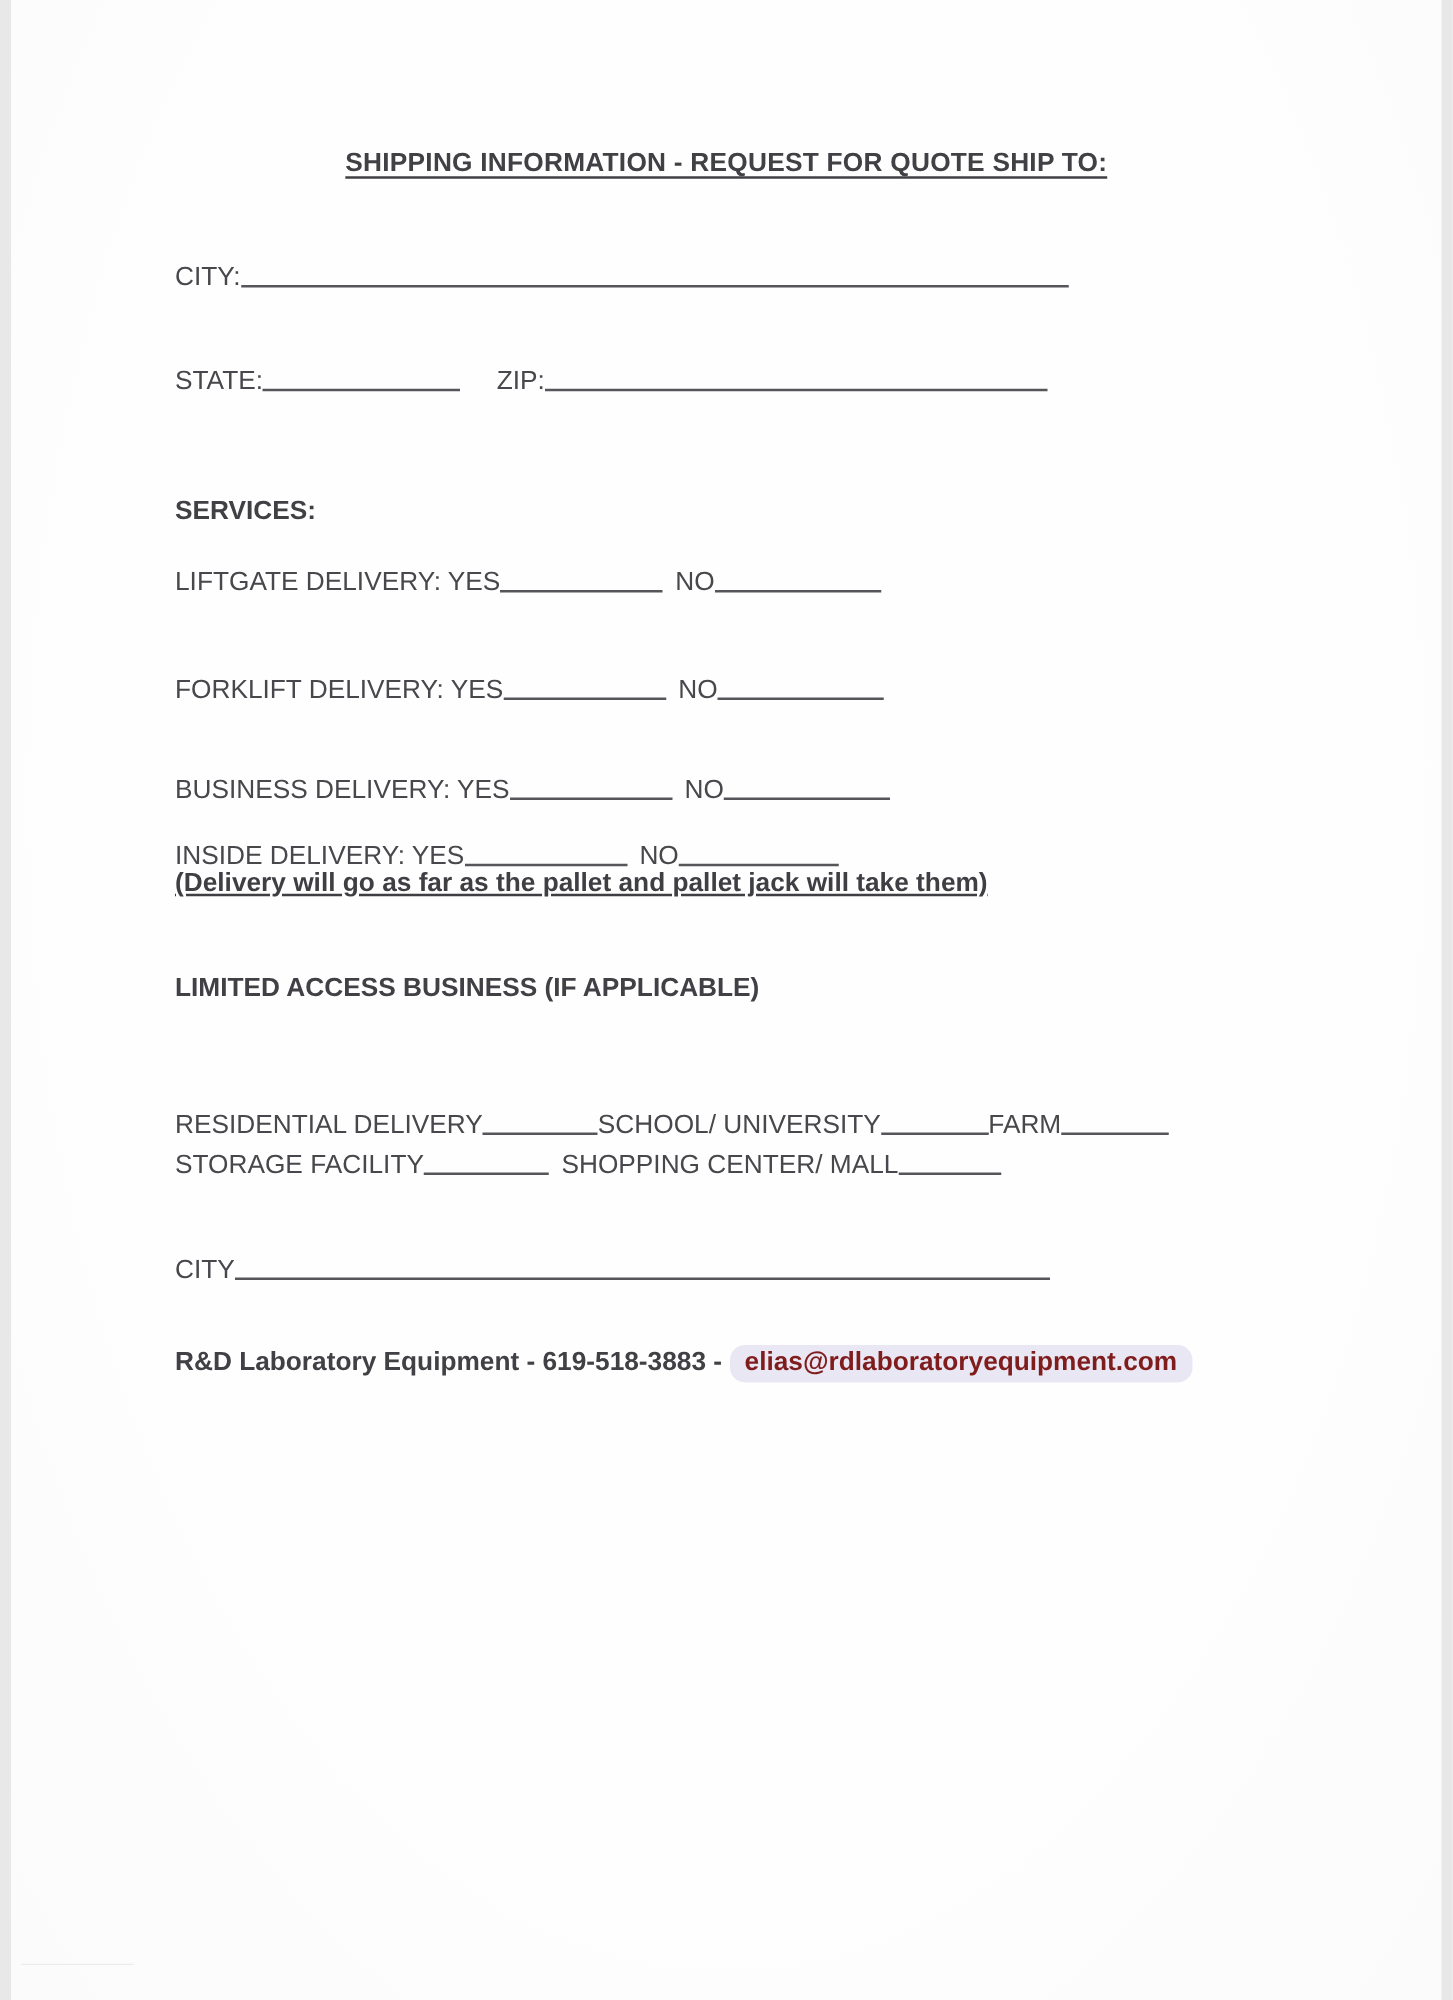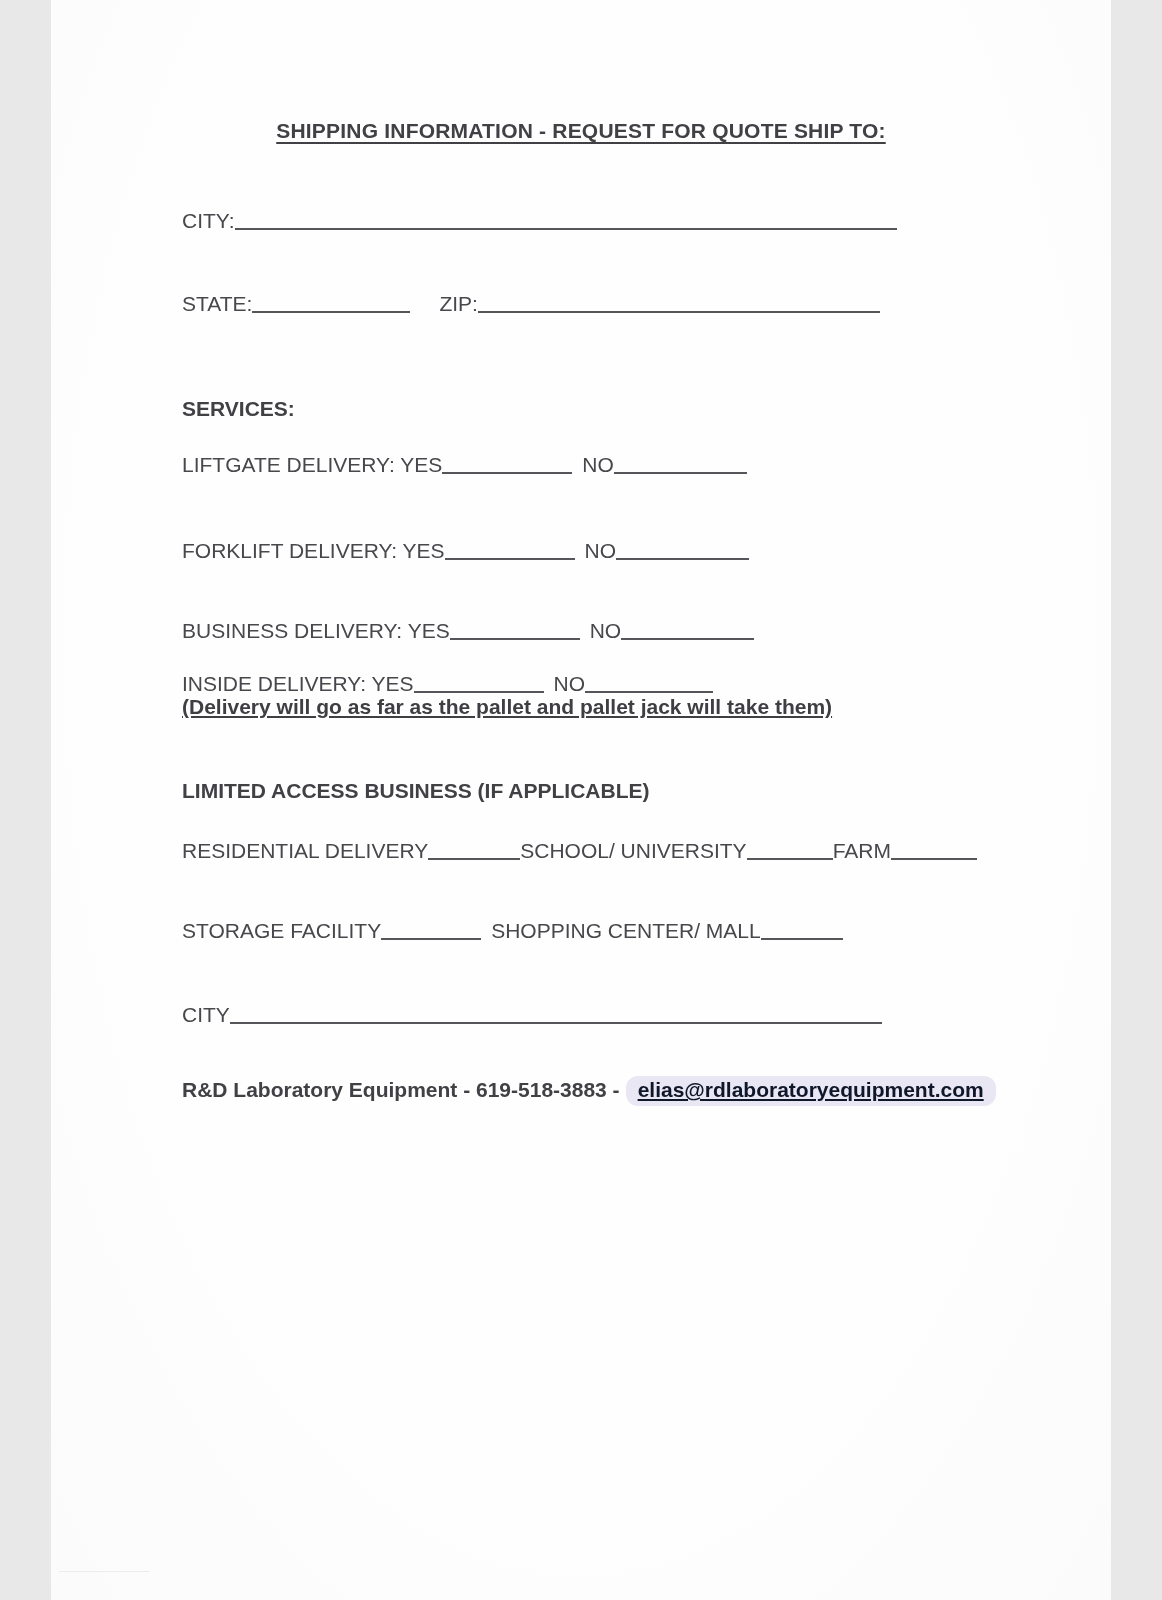--- a/index.html
+++ b/index.html
@@ -2,21 +2,21 @@
 <html><head>
 <meta charset="utf-8">
 <style>
   html, body {
     margin: 0;
     padding: 0;
     background: #e8e8e8;
   }
   .page {
     position: relative;
-    width: 1060px;
+    width: 1144px;
     height: 1600px;
     margin: 0 auto;
     background: #fdfdfd;
     background-image: radial-gradient(ellipse at 50% 40%, #fefefe 60%, #fbfbfc 100%);
     font-family: "Liberation Sans", "DejaVu Sans", sans-serif;
     color: #45454a;
     overflow: hidden;
   }
   .row {
     position: absolute;
@@ -59,22 +59,21 @@
   .footer-row {
     font-weight: 700;
     color: #404045;
   }
   .email-pill {
     display: inline-block;
     background: #e9e7f3;
     border-radius: 12px;
     padding: 1px 12px 3px 12px;
     margin-left: 6px;
-    color: #0f172a;
-    text-decoration: underline;
+    color: #7f1d1d;
   }
   .scan-mark {
     position: absolute;
     left: 8px;
     bottom: 28px;
     width: 90px;
     height: 1px;
     background: #ececef;
   }
 </style>
@@ -113,21 +112,21 @@
 
   <div class="row" style="top:667px;">
     <span class="lbl">INSIDE DELIVERY: YES</span><span class="blank" style="width:130px;"></span><span class="lbl gap-left">NO</span><span class="blank" style="width:128px;"></span>
   </div>
   <div class="row note-row" style="top:694px;text-decoration:underline;">(Delivery will go as far as the pallet and pallet jack will take them)</div>
 
   <div class="row" style="top:778px;">
     <span class="heading">LIMITED ACCESS BUSINESS (IF APPLICABLE)</span>
   </div>
 
-  <div class="row" style="top:834px;">
+  <div class="row" style="top:882px;">
     <span class="lbl">RESIDENTIAL DELIVERY</span><span class="blank" style="width:92px;"></span><span class="lbl">SCHOOL/ UNIVERSITY</span><span class="blank" style="width:86px;"></span><span class="lbl">FARM</span><span class="blank" style="width:86px;"></span>
   </div>
 
   <div class="row" style="top:914px;">
     <span class="lbl">STORAGE FACILITY</span><span class="blank" style="width:100px;"></span><span class="lbl gap-left">SHOPPING CENTER/ MALL</span><span class="blank" style="width:82px;"></span>
   </div>
 
   <div class="row" style="top:998px;">
     <span class="lbl">CITY</span><span class="blank" style="width:652px;"></span>
   </div>

